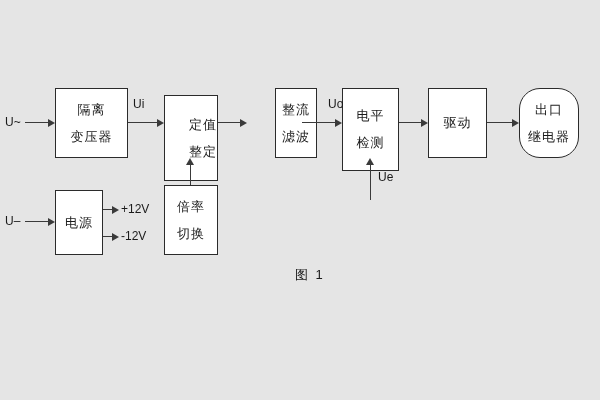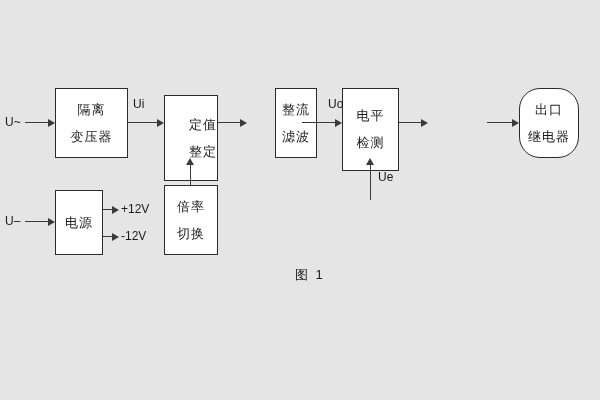--- a/index.html
+++ b/index.html
@@ -75,20 +75,23 @@
   <div class="box" style="left:247px; top:88px; width:42px; height:70px;margin-left:28px;">
     <span>整流</span>
     <span>滤波</span>
   </div>
 
   <div class="box" style="left:342px; top:88px; width:57px; height:83px;">
     <span>电平</span>
     <span>检测</span>
   </div>
 
+  <div class="box" style="left:428px; top:88px; width:59px; height:70px;">
+    <span>驱动</span>
+  </div>
 
   <div class="box" style="left:519px; top:88px; width:60px; height:70px;border-radius:21px;">
     <span>出口</span>
     <span>继电器</span>
   </div>
 
   <div class="box" style="left:55px; top:190px; width:48px; height:65px;">
     <span>电源</span>
   </div>
 

